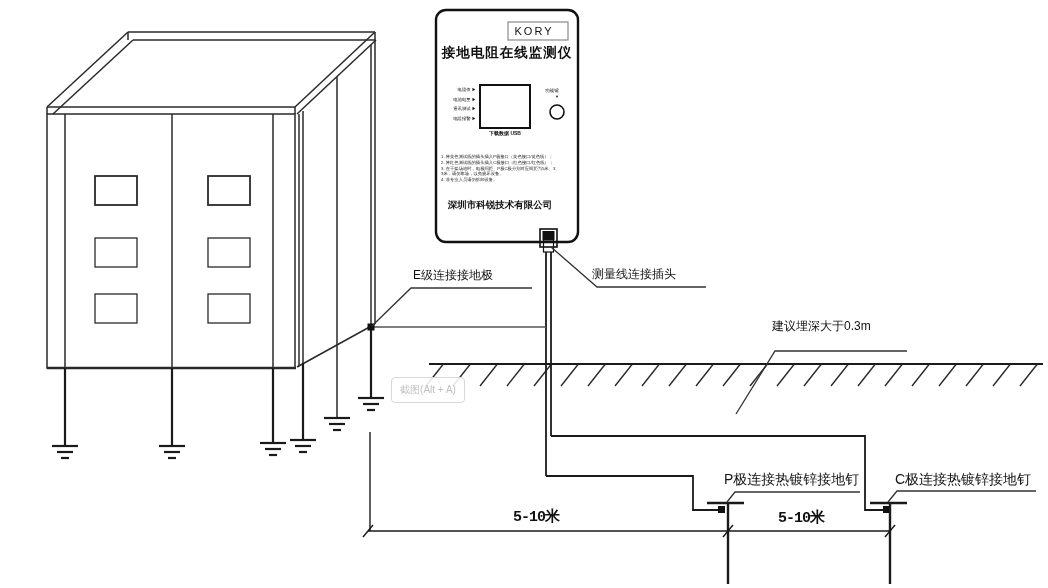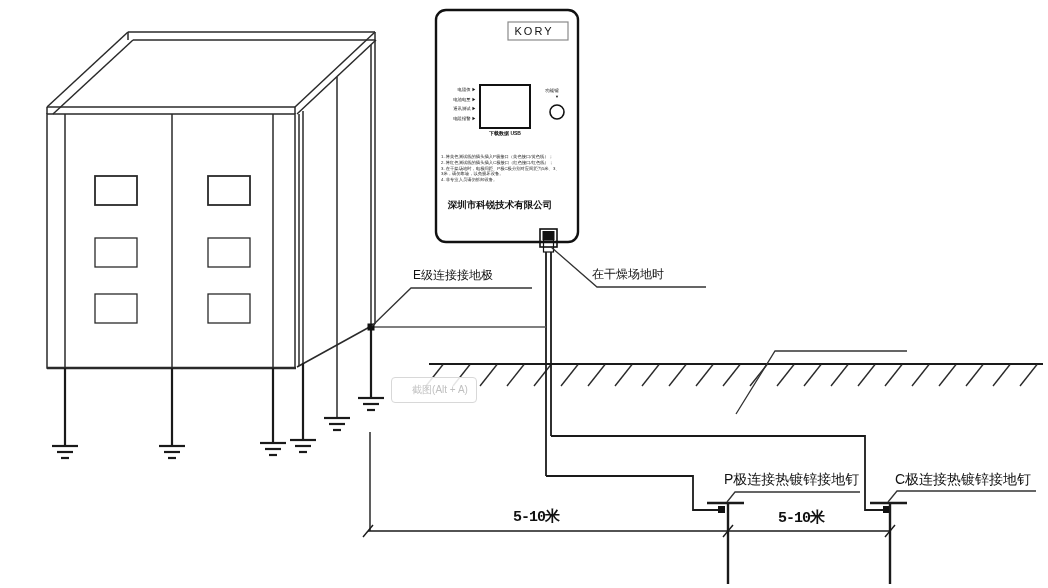--- a/index.html
+++ b/index.html
@@ -13,21 +13,21 @@
   .dev-title{font-weight:bold;text-align:center;font-size:13.5px;letter-spacing:1px;}
   .kory{text-align:center;font-size:11px;letter-spacing:2px;line-height:18px;}
   .tiny{font-size:4.3px;line-height:1.1;}
   .screenrow{position:absolute;width:40px;text-align:right;font-size:4.3px;}
   .usb{position:absolute;text-align:center;font-weight:bold;font-size:5px;}
   .instr{position:absolute;font-size:4.3px;line-height:1.35;color:#222;}
   .instr span{display:block;}
   .company{position:absolute;text-align:center;font-weight:bold;font-size:9.5px;}
   .watermark{position:absolute;left:391px;top:377px;width:72px;height:24px;
              border:1px solid #d8d8d8;border-radius:4px;background:rgba(255,255,255,0.88);
-             color:#c0c0c0;font-size:10px;text-align:center;line-height:24px;padding-left:12px;}
+             color:#c0c0c0;font-size:10px;text-align:center;line-height:24px;}
 </style>
 </head>
 <body>
 
 <div class="stage">
 
   <svg width="1048" height="588" viewBox="0 0 1048 588">
 
     <g stroke="#2a2a2a" fill="none" stroke-width="1.5">
       <rect x="47" y="114" width="248" height="254"></rect>
@@ -162,27 +162,29 @@
     <g stroke="#1a1a1a" stroke-width="1.4">
       <line x1="368" y1="531" x2="890" y2="531"></line>
       <line x1="370" y1="432" x2="370" y2="531"></line>
       <line x1="363" y1="537" x2="373" y2="525"></line>
       <line x1="723" y1="537" x2="733" y2="525"></line>
       <line x1="885" y1="537" x2="895" y2="525"></line>
     </g>
   </svg>
 
   <div class="label fs-big" style="left:413px;top:267px;">E级连接接地极</div>
-  <div class="label fs-big" style="left:592px;top:266px;">在干燥场地时</div>
+  <div class="label fs-big" style="left:592px;top:266px;">测量线连接插头</div>
+  <div class="label fs-big" style="left:772px;top:318px;">建议埋深大于0.3m</div>
   <div class="label fs-mid" style="left:716px;top:471px;">P极连接热镀锌接地钉</div>
   <div class="label fs-mid" style="left:887px;top:471px;">C极连接热镀锌接地钉</div>
   <div class="label fs-dim" style="left:513px;top:507px;">5-10米</div>
   <div class="label fs-dim" style="left:778px;top:508px;">5-10米</div>
 
   <div class="label kory" style="left:508px;top:22px;width:52px;">KORY</div>
+  <div class="label dev-title" style="left:436px;top:44px;width:142px;">接地电阻在线监测仪</div>
 
   <div class="screenrow" style="left:436px;top:87px;"><span>电阻值</span> <span>▶</span></div>
   <div class="screenrow" style="left:436px;top:96.5px;"><span>电池电量</span> <span>▶</span></div>
   <div class="screenrow" style="left:436px;top:106px;"><span>通讯测试</span> <span>▶</span></div>
   <div class="screenrow" style="left:436px;top:115.5px;"><span>电阻报警</span> <span>▶</span></div>
 
   <div class="label tiny" style="left:545px;top:88px;font-size:4.6px;">功能键</div>
   <div class="label tiny" style="left:555px;top:95px;font-size:4px;">▼</div>
 
   <div class="usb" style="left:455px;top:130px;width:100px;">下载数据 USB</div>

